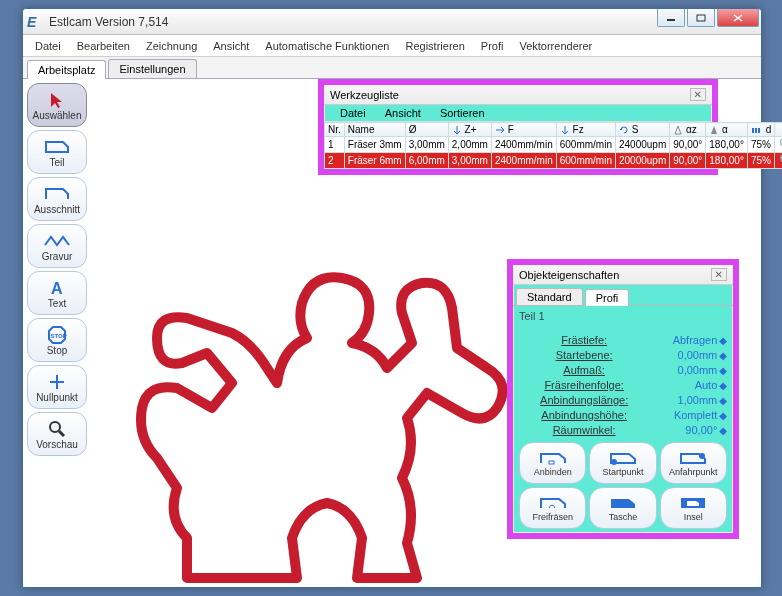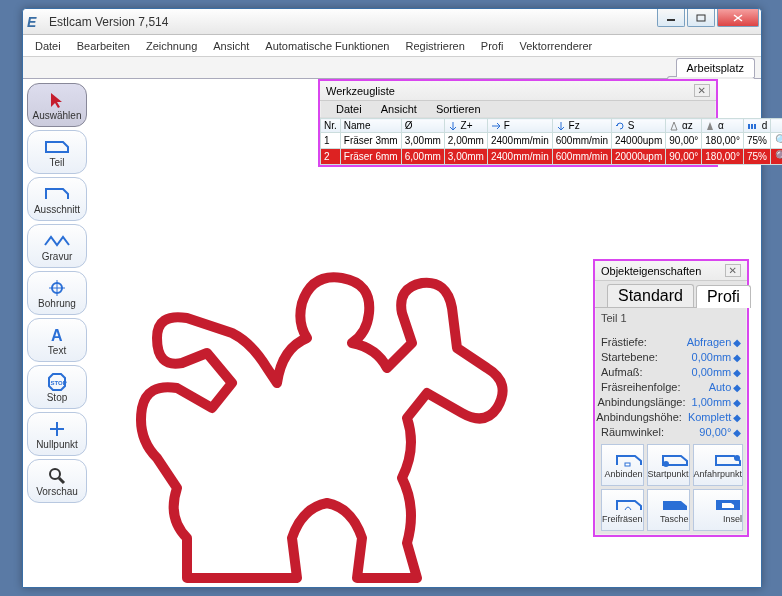--- a/index.html
+++ b/index.html
@@ -6,57 +6,57 @@
   body { background: #5a7aa5; width: 782px; height: 596px; overflow: hidden; }
   .win { position: absolute; left: 22px; top: 8px; width: 740px; height: 580px; background: #fff; border: 1px solid #3a6ea5; border-radius: 4px 4px 0 0; box-shadow: 0 0 8px rgba(0,0,0,.3); }
   .titlebar { height: 26px; background: linear-gradient(#fefefe, #e8e8e8); border-bottom: 1px solid #c0c0c0; display: flex; align-items: center; padding: 0 4px; border-radius: 4px 4px 0 0; position: relative; }
   .titlebar .app-icon { width: 16px; height: 16px; margin-right: 6px; color: #3a6ea5; font-weight: bold; font-style: italic; font-size: 14px; }
   .titlebar .title { font-size: 12px; color: #333; }
   .winbtns { position: absolute; right: 2px; top: 0; display: flex; }
   .winbtn { width: 28px; height: 18px; border: 1px solid #7aa0c0; border-top: none; margin-left: 2px; display: flex; align-items: center; justify-content: center; font-size: 10px; background: linear-gradient(#f8f8f8,#dceaf5); border-radius: 0 0 2px 2px; cursor: pointer; }
   .winbtn.close { background: linear-gradient(#f5a0a0,#d44); color: #fff; width: 42px; }
   .menubar { height: 22px; display: flex; align-items: center; padding: 0 4px; font-size: 11px; color: #333; border-bottom: 1px solid #d0d0d0; }
   .menubar span { padding: 2px 8px; cursor: pointer; }
-  .tabs { height: 22px; display: flex; align-items: flex-end; padding: 0 4px; font-size: 11px; border-bottom: 1px solid #aab; background: #f4f4f4; flex-direction: column; }
+  .tabs { height: 22px; display: flex; align-items: flex-end; padding: 0 4px; font-size: 11px; border-bottom: 1px solid #aab; background: #f4f4f4; }
   .tab { padding: 3px 10px; border: 1px solid #aab; background: #eee; border-bottom: none; margin-right: 2px; border-radius: 3px 3px 0 0; cursor: pointer; }
   .tab.active { background: #fff; position: relative; top: 1px; }
   .workspace { position: relative; width: 100%; height: calc(100% - 70px); background: #fff; }
   .toolbar { position: absolute; left: 4px; top: 4px; width: 64px; }
   .toolbtn { width: 60px; height: 44px; margin-bottom: 3px; border: 1px solid #b8c8e0; background: linear-gradient(#fefefe,#eaf0f8); border-radius: 12px; display: flex; flex-direction: column; align-items: center; justify-content: center; font-size: 10px; color: #333; cursor: pointer; }
   .toolbtn.selected { background: linear-gradient(#dde,#ccd); border-color: #889; }
   .toolbtn .ticon { height: 20px; display: flex; align-items: center; justify-content: center; }
   .canvas { position: absolute; left: 74px; top: 4px; right: 4px; bottom: 4px; overflow: hidden; }
   .figure { position: absolute; left: 20px; top: 125px; }
   
-  .panel { position: absolute; border: 2px solid #d946ef; background: #e5e5e5; font-size: 11px; box-shadow: 0 0 0 1px #eee inset; }
+  .panel { position: absolute; border: 6px solid #d946ef; background: #5eead4; font-size: 11px; box-shadow: 0 0 0 1px #eee inset; }
   .panel .ptitle { background: linear-gradient(#f6f6f6,#ececec); padding: 3px 6px; border-bottom: 1px solid #ccc; display: flex; justify-content: space-between; align-items: center; }
   .panel .ptitle .pclose { font-size: 10px; color: #666; cursor: pointer; border: 1px solid #bbb; padding: 0 3px; background: #f0f0f0; }
   .toollist { left: 295px; top: 0px; width: 400px; }
   .toollist .pmenus { padding: 2px 8px; border-bottom: 1px solid #ddd; }
   .toollist .pmenus span { padding: 2px 8px; cursor: pointer; }
   table.tool { width: 100%; border-collapse: collapse; font-size: 10px; }
   table.tool th, table.tool td { border: 1px solid #cdd; padding: 1px 3px; white-space: nowrap; text-align: left; background: #fff; }
   table.tool th { background: linear-gradient(#fafcff,#e8f0f8); font-weight: normal; }
   table.tool th svg { vertical-align: middle; }
   table.tool tr.sel td { background: #d22; color: #fff; }
   .rowicons { width: 28px; text-align: center; }
   .rowicons span { color: #2a6fd6; cursor: pointer; margin: 0 1px; font-size: 11px; }
   
-  .props { right: 12px; top: 180px; width: 156px; }
-  .props .ptabs { display: flex; padding: 3px 12px 0; font-size: 16px; border-bottom: 1px solid #bbb; }
+  .props { right: 22px; top: 180px; width: 232px; }
+  .props .ptabs { display: flex; padding: 3px 3px 0; font-size: 11px; border-bottom: 1px solid #bbb; }
   .props .ptab { padding: 2px 10px; border: 1px solid #bbb; background: #eee; border-bottom: none; margin-right: 2px; border-radius: 3px 3px 0 0; cursor: pointer; }
   .props .ptab.active { background: #fff; position: relative; top: 1px; }
   .props .pbody { padding: 4px 6px; }
   .props .objtitle { font-size: 11px; color: #444; margin-bottom: 12px; text-align: left; }
   .prow { display: flex; justify-content: flex-end; align-items: center; margin-bottom: 3px; }
-  .prow label { flex: 1; text-align: left; padding-right: 6px; color: #333; }
+  .prow label { flex: 1; text-align: center; padding-right: 6px; color: #333; text-decoration: underline; }
   .prow .val { width: 62px; text-align: right; color: #2a6fd6; }
   .prow .spin { color: #2a6fd6; margin-left: 2px; font-size: 10px; cursor: pointer; }
   .btngrid { display: grid; grid-template-columns: repeat(3, 1fr); gap: 3px; margin-top: 6px; }
-  .btngrid .pb { border: 1px solid #b8c8e0; background: linear-gradient(#fefefe,#eaf0f8); border-radius: 0; height: 42px; display: flex; flex-direction: column; align-items: flex-end; justify-content: center; font-size: 9px; cursor: pointer; color: #333; }
+  .btngrid .pb { border: 1px solid #b8c8e0; background: linear-gradient(#fefefe,#eaf0f8); border-radius: 14px; height: 42px; display: flex; flex-direction: column; align-items: center; justify-content: center; font-size: 9px; cursor: pointer; color: #333; }
   .pb .picon { height: 18px; display: flex; align-items: center; justify-content: center; }
 </style>
 </head>
 <body>
 
 <div class="win">
 
   <div class="titlebar">
     <span class="app-icon">E</span>
     <span class="title">Estlcam Version 7,514</span>
@@ -123,30 +123,20 @@
           </div>
           <span>Ausschnitt</span>
         </div>
         <div class="toolbtn">
           <div class="ticon">
             <svg width="28" height="14">
               <polyline points="2,11 8,3 14,11 20,3 26,11" fill="none" stroke="#2a6fd6" stroke-width="2"></polyline>
             </svg>
           </div>
           <span>Gravur</span>
-        </div>
-        <div class="toolbtn">
-          <div class="ticon">
-            <svg width="18" height="18">
-              <circle cx="9" cy="9" r="5" fill="none" stroke="#2a6fd6" stroke-width="2"></circle>
-              <line x1="9" y1="1" x2="9" y2="17" stroke="#2a6fd6"></line>
-              <line x1="1" y1="9" x2="17" y2="9" stroke="#2a6fd6"></line>
-            </svg>
-          </div>
-          <span>Bohrung</span>
         </div>
         <div class="toolbtn">
           <div class="ticon">
             <svg width="18" height="18">
               <text x="3" y="15" font-size="16" font-weight="bold" fill="#2a6fd6" font-family="Arial">A</text>
             </svg>
           </div>
           <span>Text</span>
         </div>
         <div class="toolbtn">

